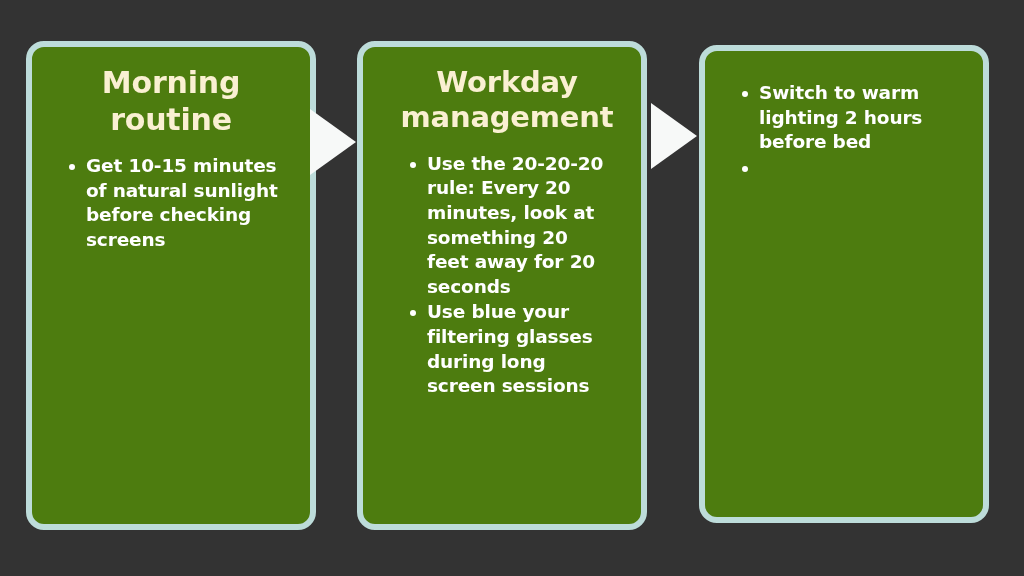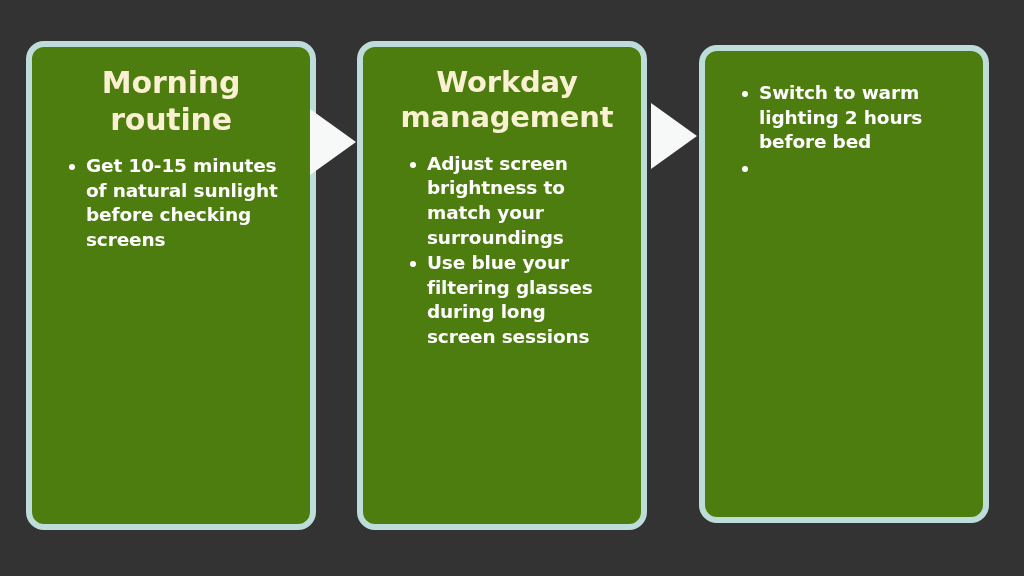--- a/index.html
+++ b/index.html
@@ -103,21 +103,21 @@
     <ul class="bullets">
       <li>Get 10-15 minutes of natural sunlight before checking screens</li>
     </ul>
   </div>
 
   <div class="arrow" id="arrow-1"></div>
 
   <div class="card" id="card-2">
     <div class="card-title">Workday management</div>
     <ul class="bullets">
-      <li>Adjust screen brightness to match your surroundings</li>
+      <li>Use the 20-20-20 rule: Every 20 minutes, look at something 20 feet away for 20 seconds</li>
       <li>Use blue your filtering glasses during long screen sessions</li>
     </ul>
   </div>
 
   <div class="arrow" id="arrow-2"></div>
 
   <div class="card" id="card-3">
     <ul class="bullets">
       <li>Switch to warm lighting 2 hours before bed</li>
       <li></li>

